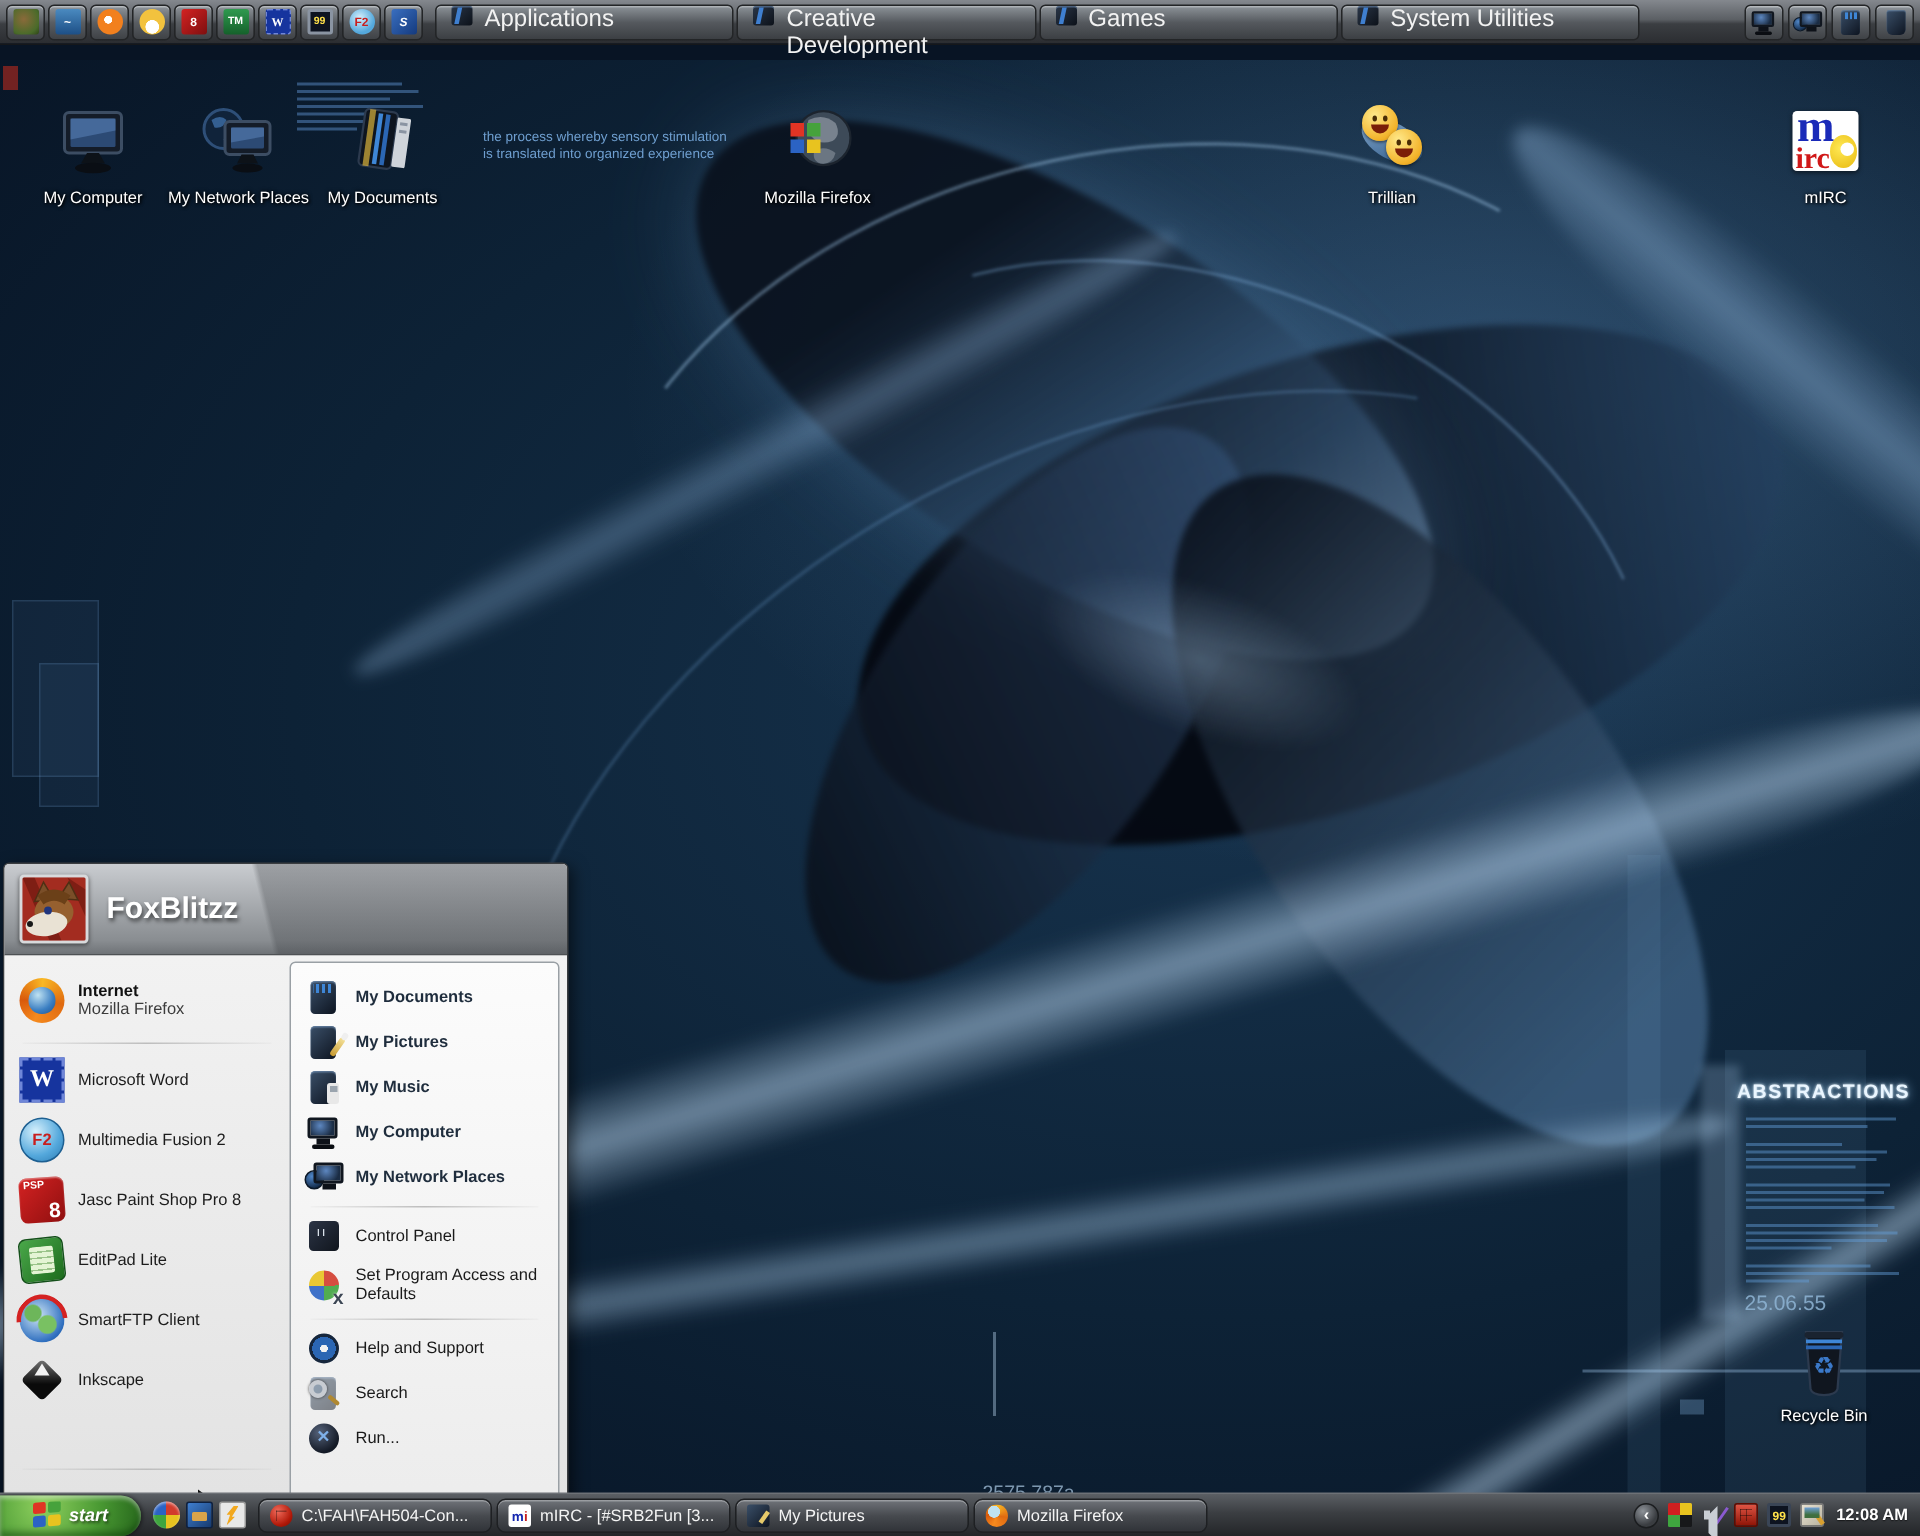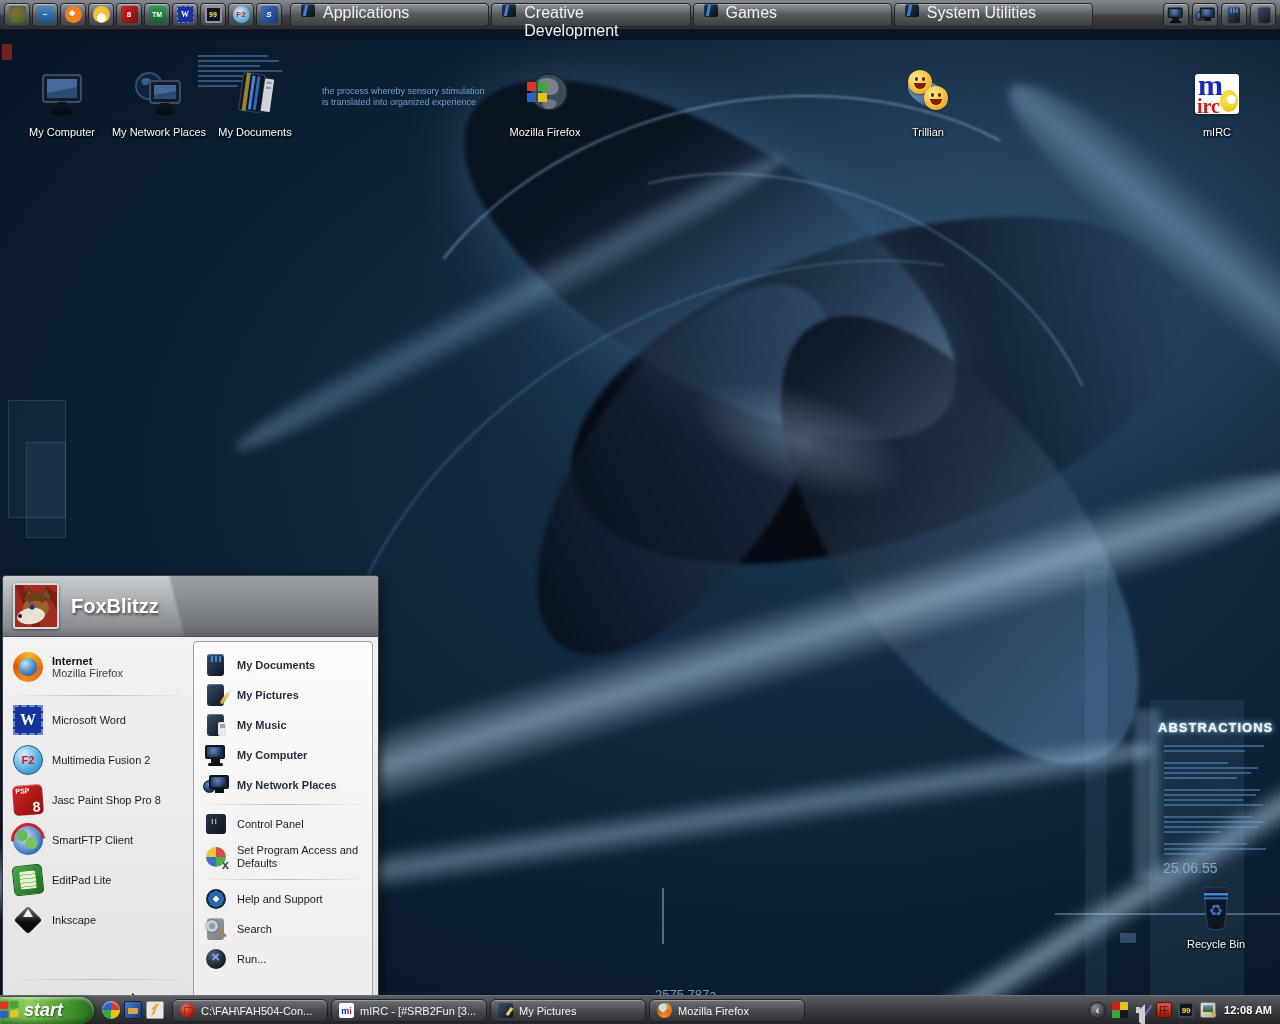--- a/index.html
+++ b/index.html
@@ -187,22 +187,22 @@
     background:radial-gradient(circle at 35% 30%, #55627a, #141a26 70%); }
   .dk-run::after { content:'✕'; position:absolute; left:5px; top:2px; color:#7fb0e8; font-size:11px; font-weight:bold; }
 
   
   .taskbar { position:absolute; left:0; bottom:0; width:1280px; height:29px; z-index:40;
     background:linear-gradient(#5b5f64, #3b3e42 45%, #232528); border-top:1px solid #6d7176;
     display:flex; align-items:center; }
   .startbtn { height:27px; width:94px; flex:none; margin:1px 2px 1px 0; border-radius:0 14px 14px 0;
     background:radial-gradient(circle at 30% 25%, #8fd05f, #4a9a33 55%, #2d7020 90%);
     box-shadow:inset 0 2px 3px rgba(255,255,255,.45), inset 0 -3px 4px rgba(0,40,0,.4), 1px 0 3px rgba(0,0,0,.5);
-    display:flex; align-items:center; gap:5px;
-    color:#fff; font-size:18px; font-weight:bold; font-style:italic; text-shadow:1px 1px 2px rgba(0,0,0,.55); }
+    display:flex; align-items:center; justify-content:center; gap:5px;
+    color:#fff; font-size:12px; font-weight:bold; font-style:italic; text-shadow:1px 1px 2px rgba(0,0,0,.55); }
   .tb-ql { display:flex; gap:4px; padding:0 6px; align-items:center; }
   .tbq { width:18px; height:18px; }
   .ball { border-radius:50%; background:conic-gradient(#d23b2c 0 25%, #e8c31f 25% 50%, #3fa53f 50% 75%, #2b63c4 75%); box-shadow:inset 0 1px 2px rgba(255,255,255,.6); }
   .showdesk { border-radius:2px; background:linear-gradient(135deg,#3f7fd0,#173a6e); position:relative; border:1px solid #0e2140; }
   .showdesk::after { content:''; position:absolute; left:3px; top:6px; width:10px; height:6px; background:#d9a44a; border-radius:1px; }
   .winamp { border-radius:2px; background:#e8e8e8; position:relative; border:1px solid #999; }
   .winamp::after { content:''; position:absolute; left:4px; top:2px; width:8px; height:13px;
     background:#f2a81e; clip-path:polygon(60% 0, 100% 0, 45% 55%, 70% 55%, 0 100%, 30% 45%, 0 45%); }
   .taskgroup { display:flex; gap:3px; flex:1; padding:0 2px; }
   .taskbtn { width:156px; height:23px; margin-top:1px; border-radius:6px; border:1px solid #1e2023;
@@ -552,26 +552,26 @@
           <span class="txt">Multimedia Fusion 2</span>
         </div>
         <div class="sm-item">
           <div class="mi30 ic-psp">
               <span class="psp">PSP</span>
               <span class="n8">8</span>
             </div>
           <span class="txt">Jasc Paint Shop Pro 8</span>
         </div>
         <div class="sm-item">
+          <div class="mi30 ic-edit"></div>
+          <span class="txt">EditPad Lite</span>
+        </div>
+        <div class="sm-item">
           <div class="mi30 ic-sftp"></div>
           <span class="txt">SmartFTP Client</span>
-        </div>
-        <div class="sm-item">
-          <div class="mi30 ic-edit"></div>
-          <span class="txt">EditPad Lite</span>
         </div>
         <div class="sm-item">
           <div class="mi30 ic-ink"></div>
           <span class="txt">Inkscape</span>
         </div>
         <div style="flex:1"></div>
         <div class="sm-sep"></div>
         <div class="allprog">
           <span class="txt">All Programs</span>
           <span class="tri-right"></span>

